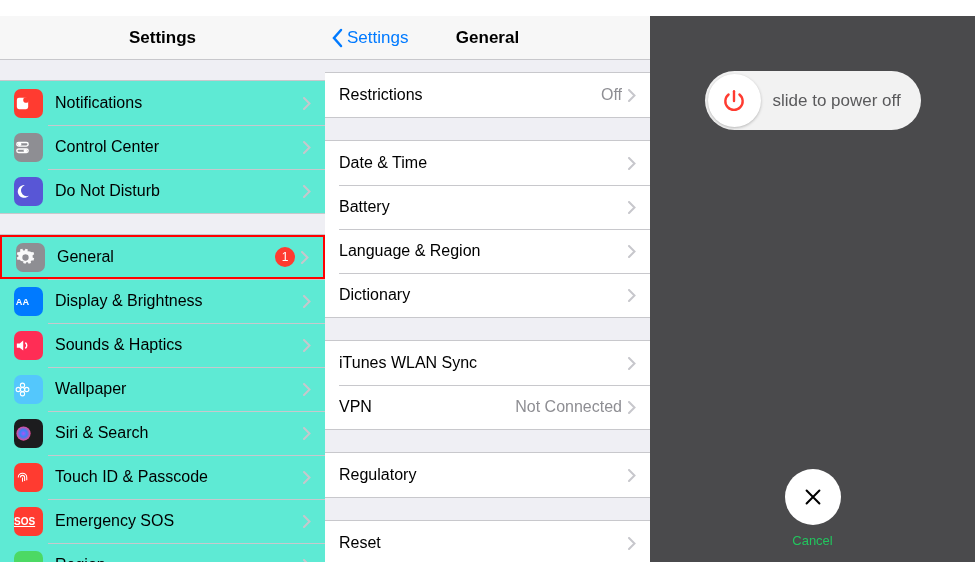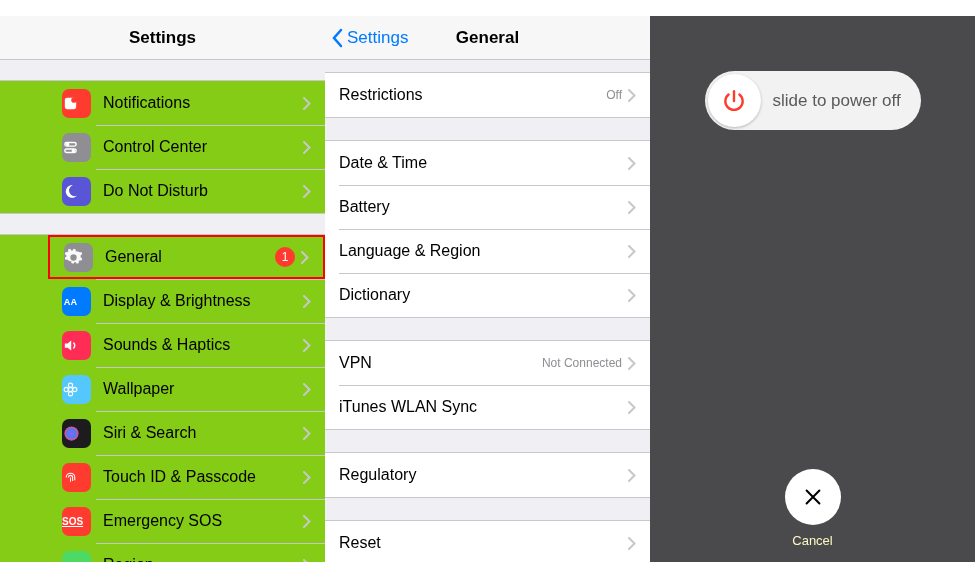--- a/index.html
+++ b/index.html
@@ -6,21 +6,21 @@
   html, body { width: 975px; height: 562px; font-family: -apple-system, "Helvetica Neue", Arial, sans-serif; }
   .wrap { display: flex; width: 975px; height: 562px; }
   .panel { height: 562px; overflow: hidden; position: relative; margin-top: 16px; }
   .p1 { width: 325px; background:#efeff4; }
   .p2 { width: 325px; background:#efeff4; }
   .p3 { width: 325px; background:#4a4a4c; }
 
   
   .nav1 { height:44px; display:flex; align-items:center; justify-content:center; background:#f7f7f7; border-bottom:1px solid #c8c8cc; }
   .nav1 .title { font-weight:600; font-size:17px; }
-  .group { background:#84cc16; border-top:1px solid #c8c8cc; border-bottom:1px solid #c8c8cc; margin-bottom:20px;padding-left:48px; }
+  .group { background:#5eead4; border-top:1px solid #c8c8cc; border-bottom:1px solid #c8c8cc; margin-bottom:20px; }
   .row { display:flex; align-items:center; height:44px; padding:0 14px; position:relative; }
   .row + .row::before { content:""; position:absolute; left:48px; right:0; top:0; height:1px; background:#c8c8cc; }
   .icon-box { width:29px; height:29px; border-radius:7px; margin-right:12px; display:flex; align-items:center; color:#fff; flex:0 0 29px; }
   .row .label { flex:1; font-size:16px; }
   .chev { color:#c7c7cc; }
   .chev svg { display:block; }
   .redbox { border:2px solid #ff0000; }
   .badge { width:20px; height:20px; border-radius:10px; background:#ff3b30; color:#fff; font-size:12px; display:flex; align-items:center; justify-content:center; margin-right:6px; }
 
   
@@ -30,35 +30,35 @@
   .bg-sos{background:#ff3b30;font-size:10px;font-weight:700;text-decoration:underline;} .bg-green{background:#4cd964;}
 
   
   .nav2 { height:44px; display:flex; align-items:center; background:#f7f7f7; border-bottom:1px solid #c8c8cc; position:relative; }
   .back { display:flex; align-items:center; color:#007aff; font-size:17px; padding-left:6px; }
   .back svg { margin-right:4px; }
   .nav2 .title { position:absolute; left:0; right:0; text-align:center; font-weight:600; font-size:17px; pointer-events:none; }
   .grow { display:flex; align-items:center; height:44px; padding:0 14px; position:relative; background:#fff;justify-content:center; }
   .grow + .grow::before { content:""; position:absolute; left:14px; right:0; top:0; height:1px; background:#c8c8cc; }
   .grow .label { flex:1; font-size:16px; }
-  .grow .detail { color:#8e8e93; font-size:12px; margin-right:6px; }
+  .grow .detail { color:#8e8e93; font-size:16px; margin-right:6px; }
   .gap { height:22px; }
   .block { background:#fff; border-top:1px solid #c8c8cc; border-bottom:1px solid #c8c8cc; }
   .red-outline { border:2px solid #ff0000; display:inline-block; }
   .shutdown { color:#007aff; font-size:16px; padding:10px 14px; background:#fff; }
 
   
   .p3 { display:flex; flex-direction:column; align-items:center; }
   .slider { margin-top:55px; width:216px; height:59px; background:rgba(255,255,255,0.93); border-radius:30px; display:flex; align-items:center; position:relative; overflow:hidden; }
   .knob { width:53px; height:53px; border-radius:50%; background:#fff; margin-left:3px; display:flex; align-items:center; justify-content:center; box-shadow:0 1px 3px rgba(0,0,0,0.25); }
   .knob svg { display:block; }
   .slide-text { margin-left:12px; color:#5a5a5c; font-size:17px; white-space:nowrap; }
   .cancel-wrap { position:absolute; bottom:30px; left:0; right:0; display:flex; flex-direction:column; align-items:center; }
   .cancel-btn { width:56px; height:56px; border-radius:50%; background:#fff; display:flex; align-items:center; justify-content:center; }
-  .cancel-label { color:#fef9c3; font-size:13px; margin-top:8px; }
+  .cancel-label { color:#22c55e; font-size:13px; margin-top:8px; }
 </style>
 </head>
 <body>
 
 <div class="wrap">
 
   <div class="panel p1">
     <div class="nav1">
       <span class="title">Settings</span>
     </div>
@@ -291,30 +291,30 @@
               <path d="M1 1l5.5 5.5L1 12" stroke="#c7c7cc" stroke-width="2" fill="none" stroke-linecap="round"></path>
             </svg>
           </span>
       </div>
     </div>
 
     <div class="gap"></div>
 
     <div class="block">
       <div class="grow">
+        <span class="label">iTunes WLAN Sync</span>
+        <span class="chev">
+            <svg width="8" height="13" viewBox="0 0 8 13">
+              <path d="M1 1l5.5 5.5L1 12" stroke="#c7c7cc" stroke-width="2" fill="none" stroke-linecap="round"></path>
+            </svg>
+          </span>
+      </div>
+      <div class="grow">
         <span class="label">VPN</span>
         <span class="detail">Not Connected</span>
-        <span class="chev">
-            <svg width="8" height="13" viewBox="0 0 8 13">
-              <path d="M1 1l5.5 5.5L1 12" stroke="#c7c7cc" stroke-width="2" fill="none" stroke-linecap="round"></path>
-            </svg>
-          </span>
-      </div>
-      <div class="grow">
-        <span class="label">iTunes WLAN Sync</span>
         <span class="chev">
             <svg width="8" height="13" viewBox="0 0 8 13">
               <path d="M1 1l5.5 5.5L1 12" stroke="#c7c7cc" stroke-width="2" fill="none" stroke-linecap="round"></path>
             </svg>
           </span>
       </div>
     </div>
 
     <div class="gap"></div>
 

